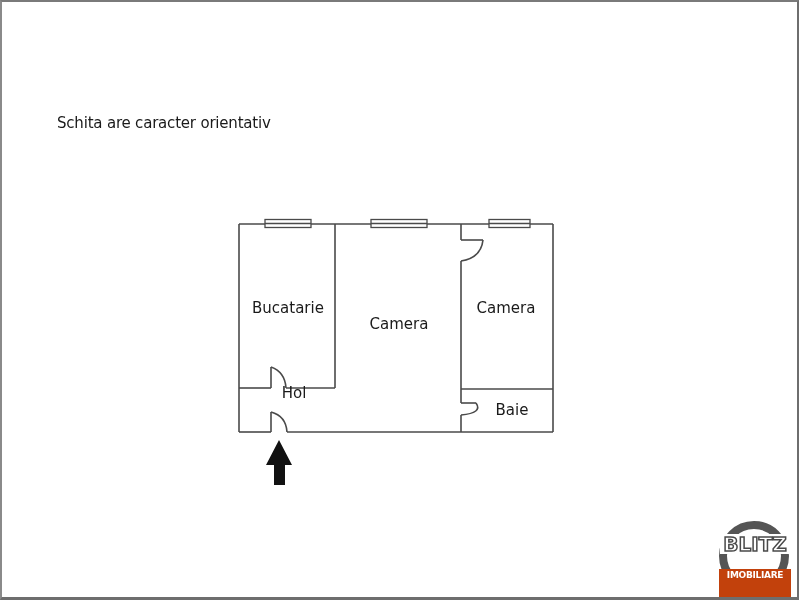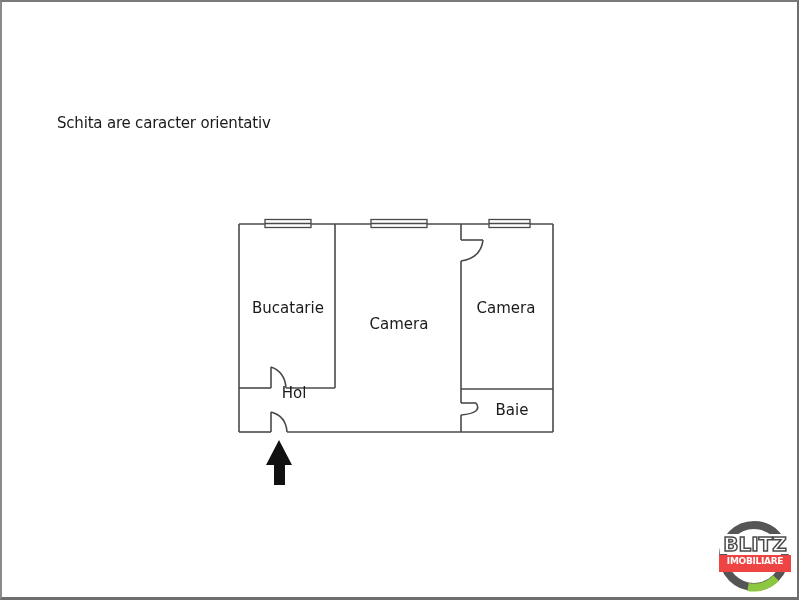--- a/index.html
+++ b/index.html
@@ -26,22 +26,22 @@
     transform: translate(-50%, -50%); white-space: nowrap;
   }
   .logo-blitz {
     position: absolute; left: 720px; top: 534px; width: 70px; height: 20px;
     background: #fff; font-weight: bold; font-size: 20px; line-height: 20px;
     text-align: center; color: #fff;
     -webkit-text-stroke: 1.5px #4a4a4a; letter-spacing: 0px;
     font-family: "DejaVu Sans", sans-serif;
   }
   .logo-imob {
-    position: absolute; left: 719px; top: 555px; width: 72px; height: 17px;
-    background: #ef4444; color: #ffffff; font-weight: bold; font-size: 9px;
+    position: absolute; left: 719px; top: 569px; width: 72px; height: 28px;
+    background: #c2410c; color: #ffffff; font-weight: bold; font-size: 9px;
     line-height: 12px; text-align: center; letter-spacing: -0.3px;
     font-family: "DejaVu Sans", sans-serif;
   }
 </style>
 </head>
 <body>
 
 <div class="frame"></div>
 
 <div class="note">Schita are caracter orientativ</div>

